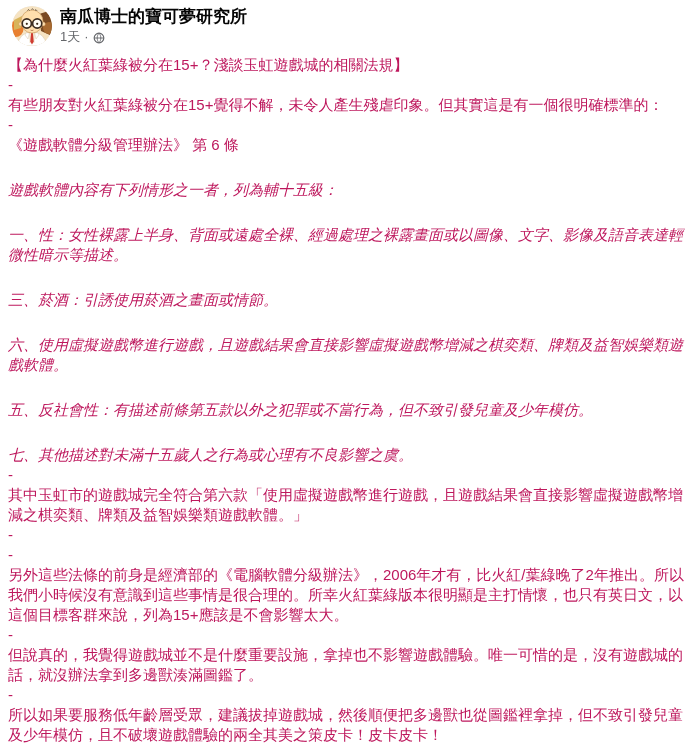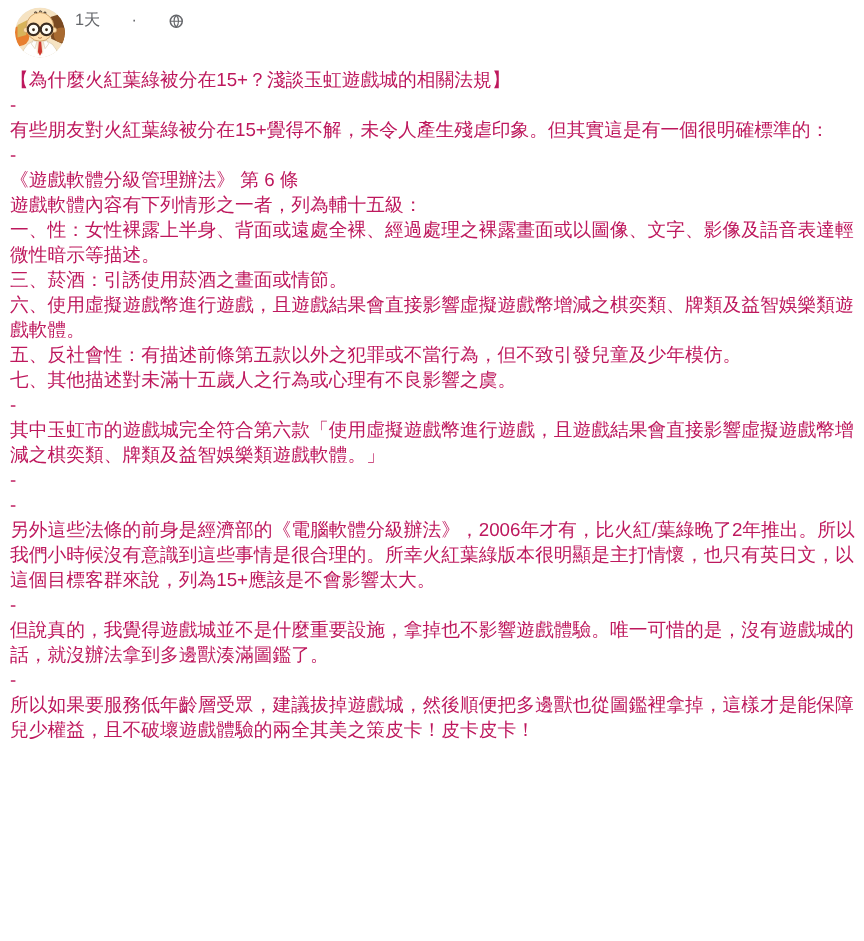--- a/index.html
+++ b/index.html
@@ -41,21 +41,20 @@
     text-decoration: none;
     cursor: pointer;
   }
   .meta-row {
     display: flex;
     align-items: center;
     margin-top: 2px;
     font-size: 13px;
     line-height: 16px;
     color: #65676B;
-    gap: 21px;
   }
   .meta-row .ts { cursor: pointer; }
   .meta-row .dot {
     margin: 0 4px;
   }
   .globe {
     display: inline-block;
     width: 12px;
     height: 12px;
     position: relative;
@@ -67,21 +66,22 @@
     line-height: 20px;
     color: #be185d;
     word-break: break-word;
     overflow-wrap: break-word;
   }
   .para {
     margin: 0;
     white-space: pre-wrap;
   }
   .para.sp {
-    margin-top: 0;
+    margin-top: 25px;
+    font-style: italic;
   }
 </style>
 </head>
 <body>
 
 <div class="post-header">
   <div class="avatar-wrap">
     <svg viewBox="0 0 40 40" width="40" height="40">
       <defs>
           <clipPath id="av">
@@ -106,20 +106,21 @@
         <circle cx="14.8" cy="17.5" r="4.6" fill="#fffdf5" stroke="#3c2d20" stroke-width="1.7"></circle>
         <circle cx="25.2" cy="17.5" r="4.6" fill="#fffdf5" stroke="#3c2d20" stroke-width="1.7"></circle>
         <path d="M19.4 17.2 L20.6 17.2" stroke="#3c2d20" stroke-width="1.4"></path>
         <circle cx="14.8" cy="17.8" r="1.1" fill="#3a2a1a"></circle>
         <circle cx="25.2" cy="17.8" r="1.1" fill="#3a2a1a"></circle>
         <path d="M18.5 24 Q20 25.3 21.5 24" stroke="#b5764a" stroke-width="0.8" fill="none"></path>
       </g>
     </svg>
   </div>
   <div class="header-text">
+    <a class="page-name">南瓜博士的寶可夢研究所</a>
     <div class="meta-row">
       <span class="ts">1天</span>
       <span class="dot">·</span>
       <span class="globe">
         <svg viewBox="0 0 16 16" width="12" height="12">
           <circle cx="8" cy="8" r="6.4" fill="none" stroke="#65676B" stroke-width="1.6"></circle>
           <path d="M1.6 8 H14.4 M8 1.6 C4.8 4.8 4.8 11.2 8 14.4 C11.2 11.2 11.2 4.8 8 1.6" stroke="#65676B" stroke-width="1.2" fill="none"></path>
         </svg>
       </span>
     </div>
@@ -139,14 +140,14 @@
   <div class="para sp">五、反社會性：有描述前條第五款以外之犯罪或不當行為，但不致引發兒童及少年模仿。</div>
   <div class="para sp">七、其他描述對未滿十五歲人之行為或心理有不良影響之虞。</div>
   <div class="para">-</div>
   <div class="para">其中玉虹市的遊戲城完全符合第六款「使用虛擬遊戲幣進行遊戲，且遊戲結果會直接影響虛擬遊戲幣增減之棋奕類、牌類及益智娛樂類遊戲軟體。」</div>
   <div class="para">-</div>
   <div class="para">-</div>
   <div class="para">另外這些法條的前身是經濟部的《電腦軟體分級辦法》，2006年才有，比火紅/葉綠晚了2年推出。所以我們小時候沒有意識到這些事情是很合理的。所幸火紅葉綠版本很明顯是主打情懷，也只有英日文，以這個目標客群來說，列為15+應該是不會影響太大。</div>
   <div class="para">-</div>
   <div class="para">但說真的，我覺得遊戲城並不是什麼重要設施，拿掉也不影響遊戲體驗。唯一可惜的是，沒有遊戲城的話，就沒辦法拿到多邊獸湊滿圖鑑了。</div>
   <div class="para">-</div>
-  <div class="para">所以如果要服務低年齡層受眾，建議拔掉遊戲城，然後順便把多邊獸也從圖鑑裡拿掉，這樣才是能保障兒少權益，且不破壞遊戲體驗的兩全其美之策皮卡！皮卡皮卡！</div>
+  <div class="para">所以如果要服務低年齡層受眾，建議拔掉遊戲城，然後順便把多邊獸也從圖鑑裡拿掉，但不致引發兒童及少年模仿，且不破壞遊戲體驗的兩全其美之策皮卡！皮卡皮卡！</div>
 </div>
 
 </body></html>

